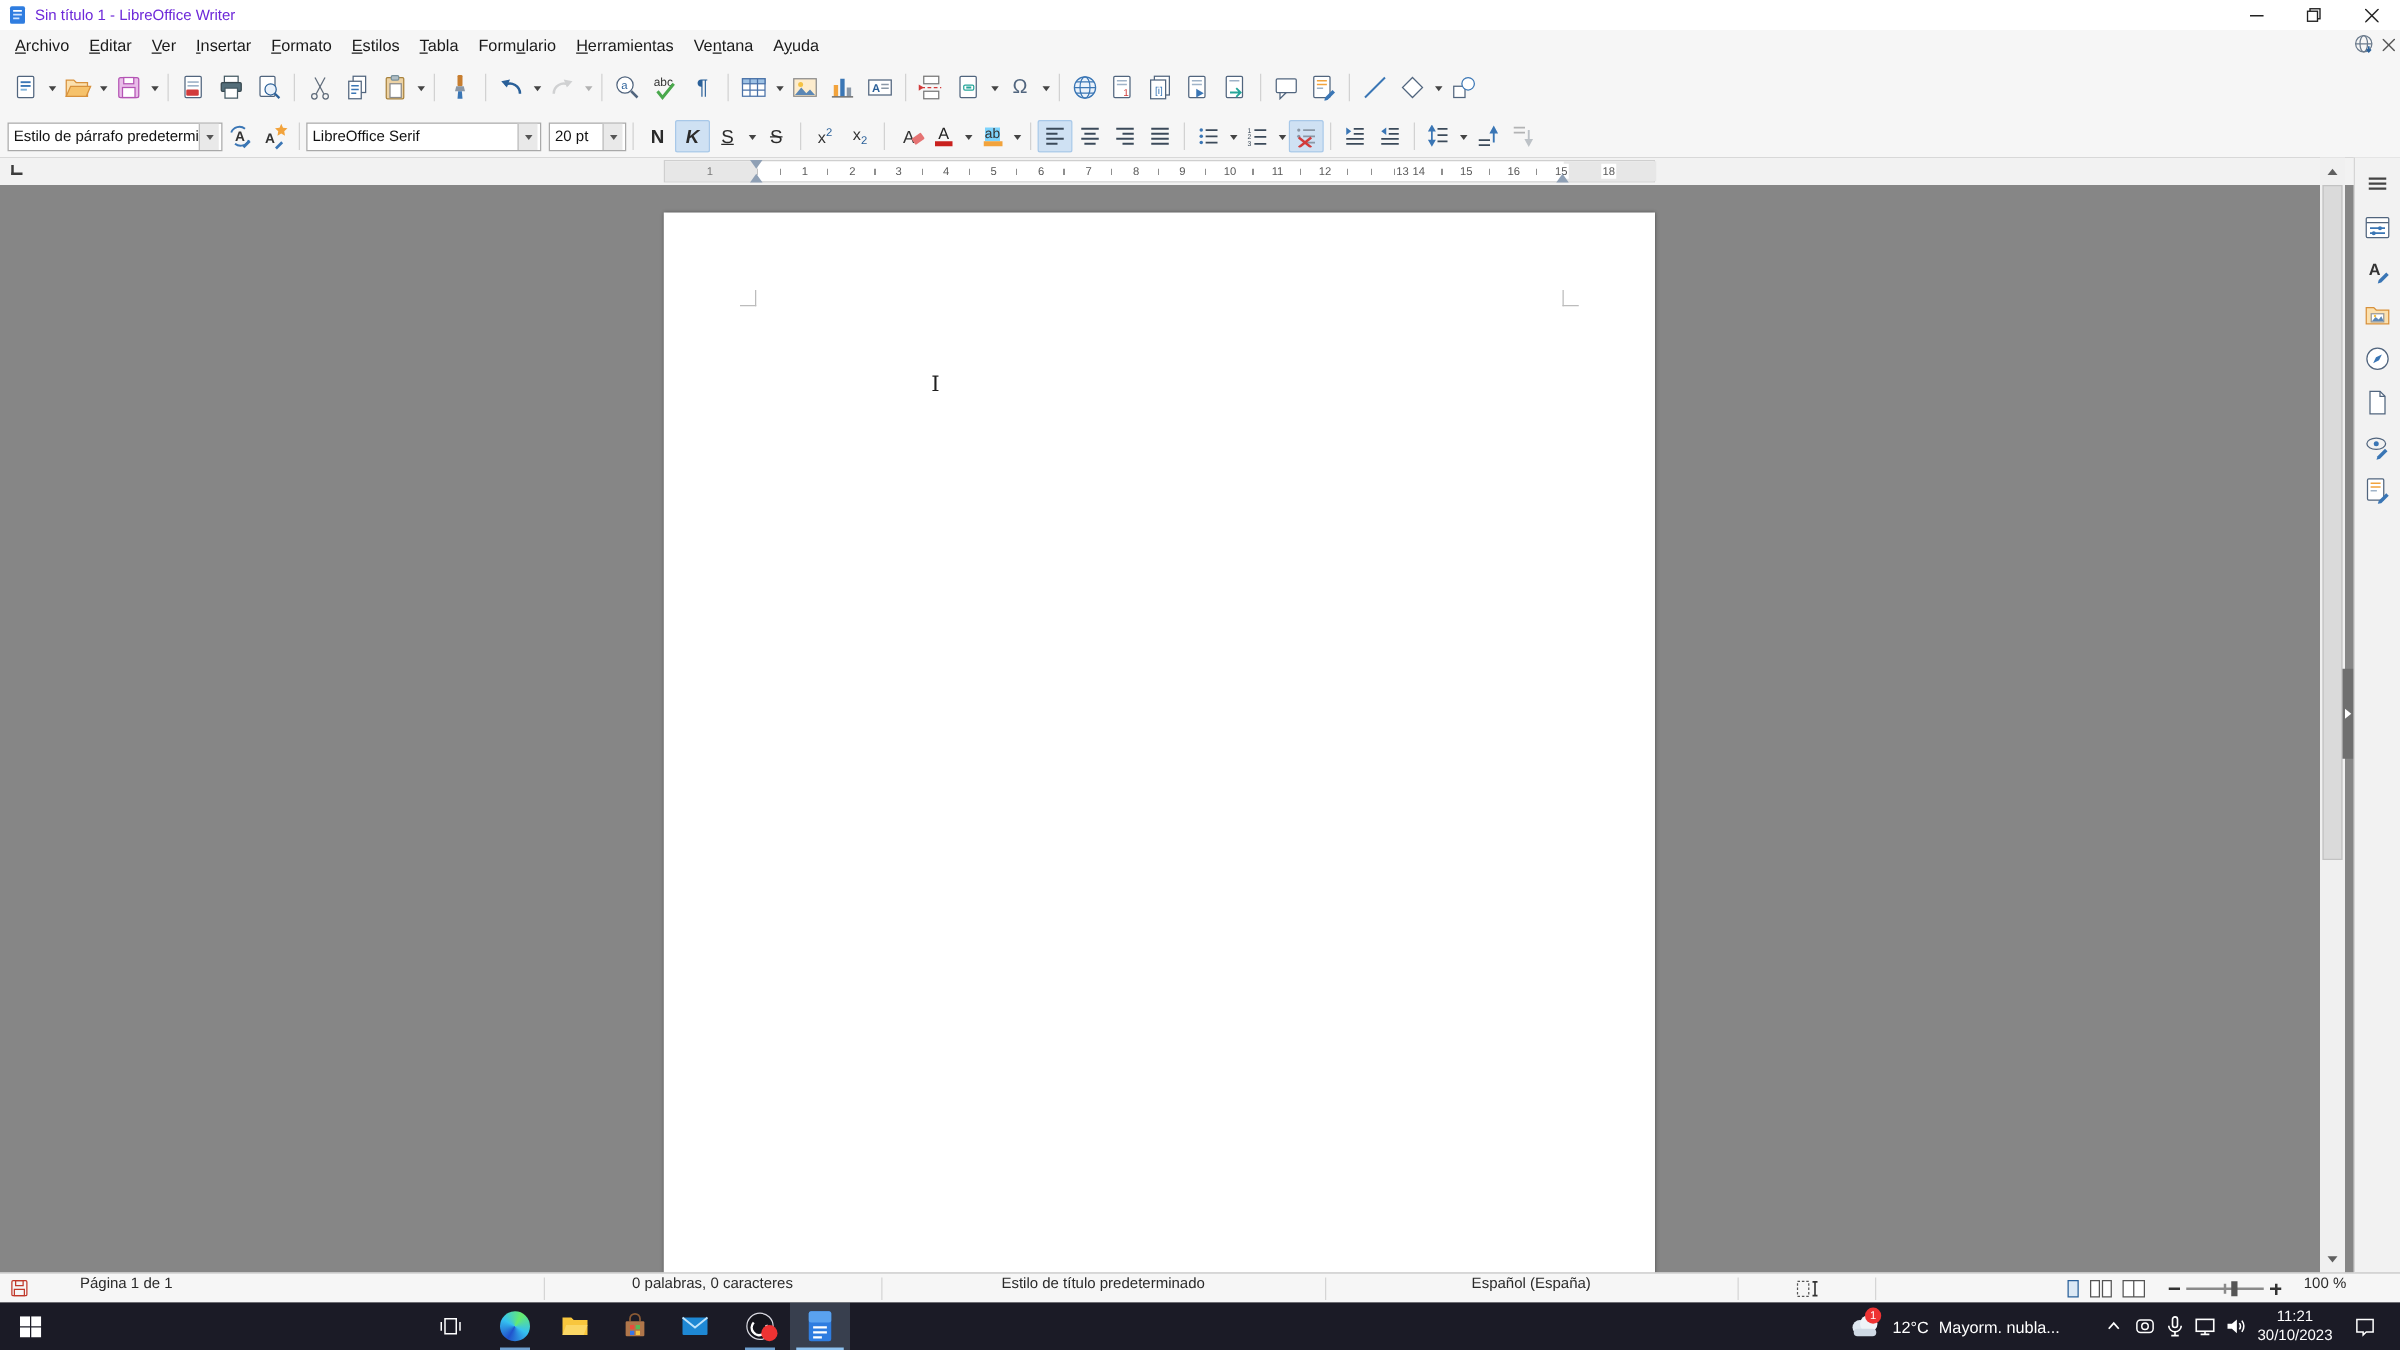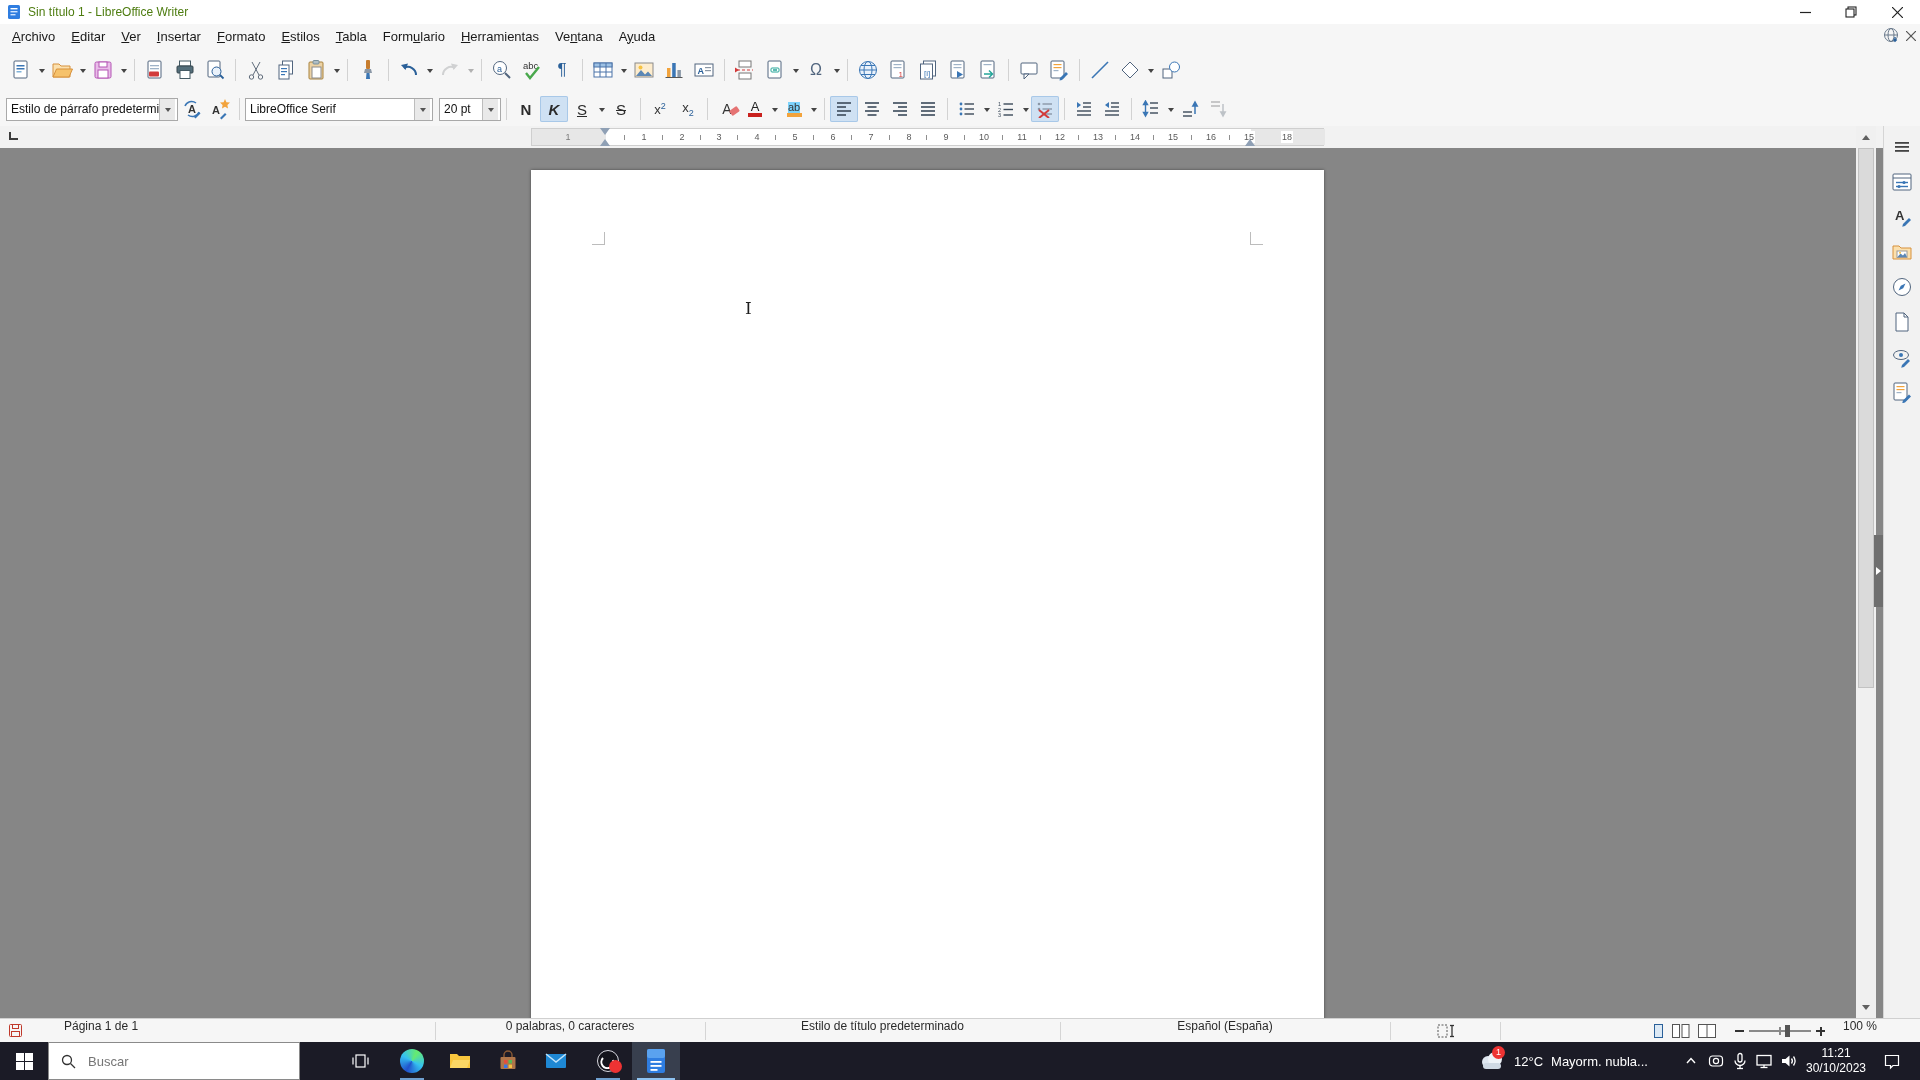--- a/index.html
+++ b/index.html
@@ -7,21 +7,21 @@
   --gr:#49a84c; --mg:#b455b4; --ink:#222;
 }
 *{box-sizing:border-box}
 body{margin:0;font-family:"Liberation Sans",sans-serif;background:#000}
 #screen{position:relative;width:1920px;height:1080px;background:#868686;overflow:hidden}
 svg{display:block}
 button{border:none;background:transparent;padding:0;font-family:inherit;cursor:default}
 
 
 .titlebar{position:absolute;left:0;top:0;width:1920px;height:24px;background:#ffffff;display:flex;align-items:center}
-.title-text{font-size:12px;color:#4d7c0f;margin-left:6px}
+.title-text{font-size:12px;color:#6d28d9;margin-left:6px}
 .wctl{position:absolute;top:0;height:24px;width:46px;display:flex;align-items:center;justify-content:center}
 .wctl.min{left:1782px}.wctl.res{left:1828px}.wctl.cls{left:1874px}
 
 
 .menubar{position:absolute;left:0;top:24px;width:1920px;height:24px;background:#f6f6f6;display:flex;align-items:center;padding-left:4px;font-size:13px;color:#1a1a1a}
 .mi{padding:3px 8px;white-space:pre}
 .mi .u{text-decoration:underline}
 .menu-right{position:absolute;right:4px;top:24px;height:24px;display:flex;align-items:center;gap:6px}
 
 
@@ -621,21 +621,21 @@
       <span class="rnum" style="left:187px">3</span>
       <span class="rnum" style="left:225px">4</span>
       <span class="rnum" style="left:263px">5</span>
       <span class="rnum" style="left:301px">6</span>
       <span class="rnum" style="left:339px">7</span>
       <span class="rnum" style="left:377px">8</span>
       <span class="rnum" style="left:414px">9</span>
       <span class="rnum" style="left:452px">10</span>
       <span class="rnum" style="left:490px">11</span>
       <span class="rnum" style="left:528px">12</span>
-      <span class="rnum" style="left:566px">13</span>
+      <span class="rnum" style="left:590px">13</span>
       <span class="rnum" style="left:603px">14</span>
       <span class="rnum" style="left:641px">15</span>
       <span class="rnum" style="left:679px">16</span>
       <span class="rnum" style="left:717px">15</span>
       <span class="rnum" style="left:755px">18</span>
     </div>
     <span class="ind top" style="left:600px"></span>
     <span class="ind bot" style="left:600px"></span>
     <span class="ind bot" style="left:1245px"></span>
   </div>
@@ -779,29 +779,20 @@
 
   <div class="taskbar">
     <div class="tslot" style="left:0;width:48px">
         <svg width="17" height="17" viewBox="0 0 17 17">
           <rect x="0" y="0" width="8" height="8" fill="#fff"></rect>
           <rect x="9" y="0" width="8" height="8" fill="#fff"></rect>
           <rect x="0" y="9" width="8" height="8" fill="#fff"></rect>
           <rect x="9" y="9" width="8" height="8" fill="#fff"></rect>
         </svg>
       </div>
-    <div class="tsearch">
-      <span>
-          <svg width="15" height="15" viewBox="0 0 15 15" fill="none" stroke="#333" stroke-width="1.3">
-            <circle cx="6" cy="6" r="4.5"></circle>
-            <line x1="9.5" y1="9.5" x2="14" y2="14"></line>
-          </svg>
-        </span>
-      <input placeholder="Buscar" style="">
-    </div>
     <div class="tslot" style="left:336px;width:48px">
         <svg width="20" height="20" viewBox="0 0 20 20" fill="none" stroke="#fff" stroke-width="1.2">
           <rect x="6" y="4" width="9" height="12"></rect>
           <line x1="3" y1="6.5" x2="3" y2="13.5"></line>
           <line x1="18" y1="6.5" x2="18" y2="13.5"></line>
         </svg>
       </div>
     <div class="tslot running" style="left:388px;width:48px">
         <span style="width:24px;height:24px;border-radius:50%;background:conic-gradient(from 210deg,#2052cc,#35c1f1,#66eb6e,#35c1f1,#2052cc);display:inline-block"></span>
       </div>

